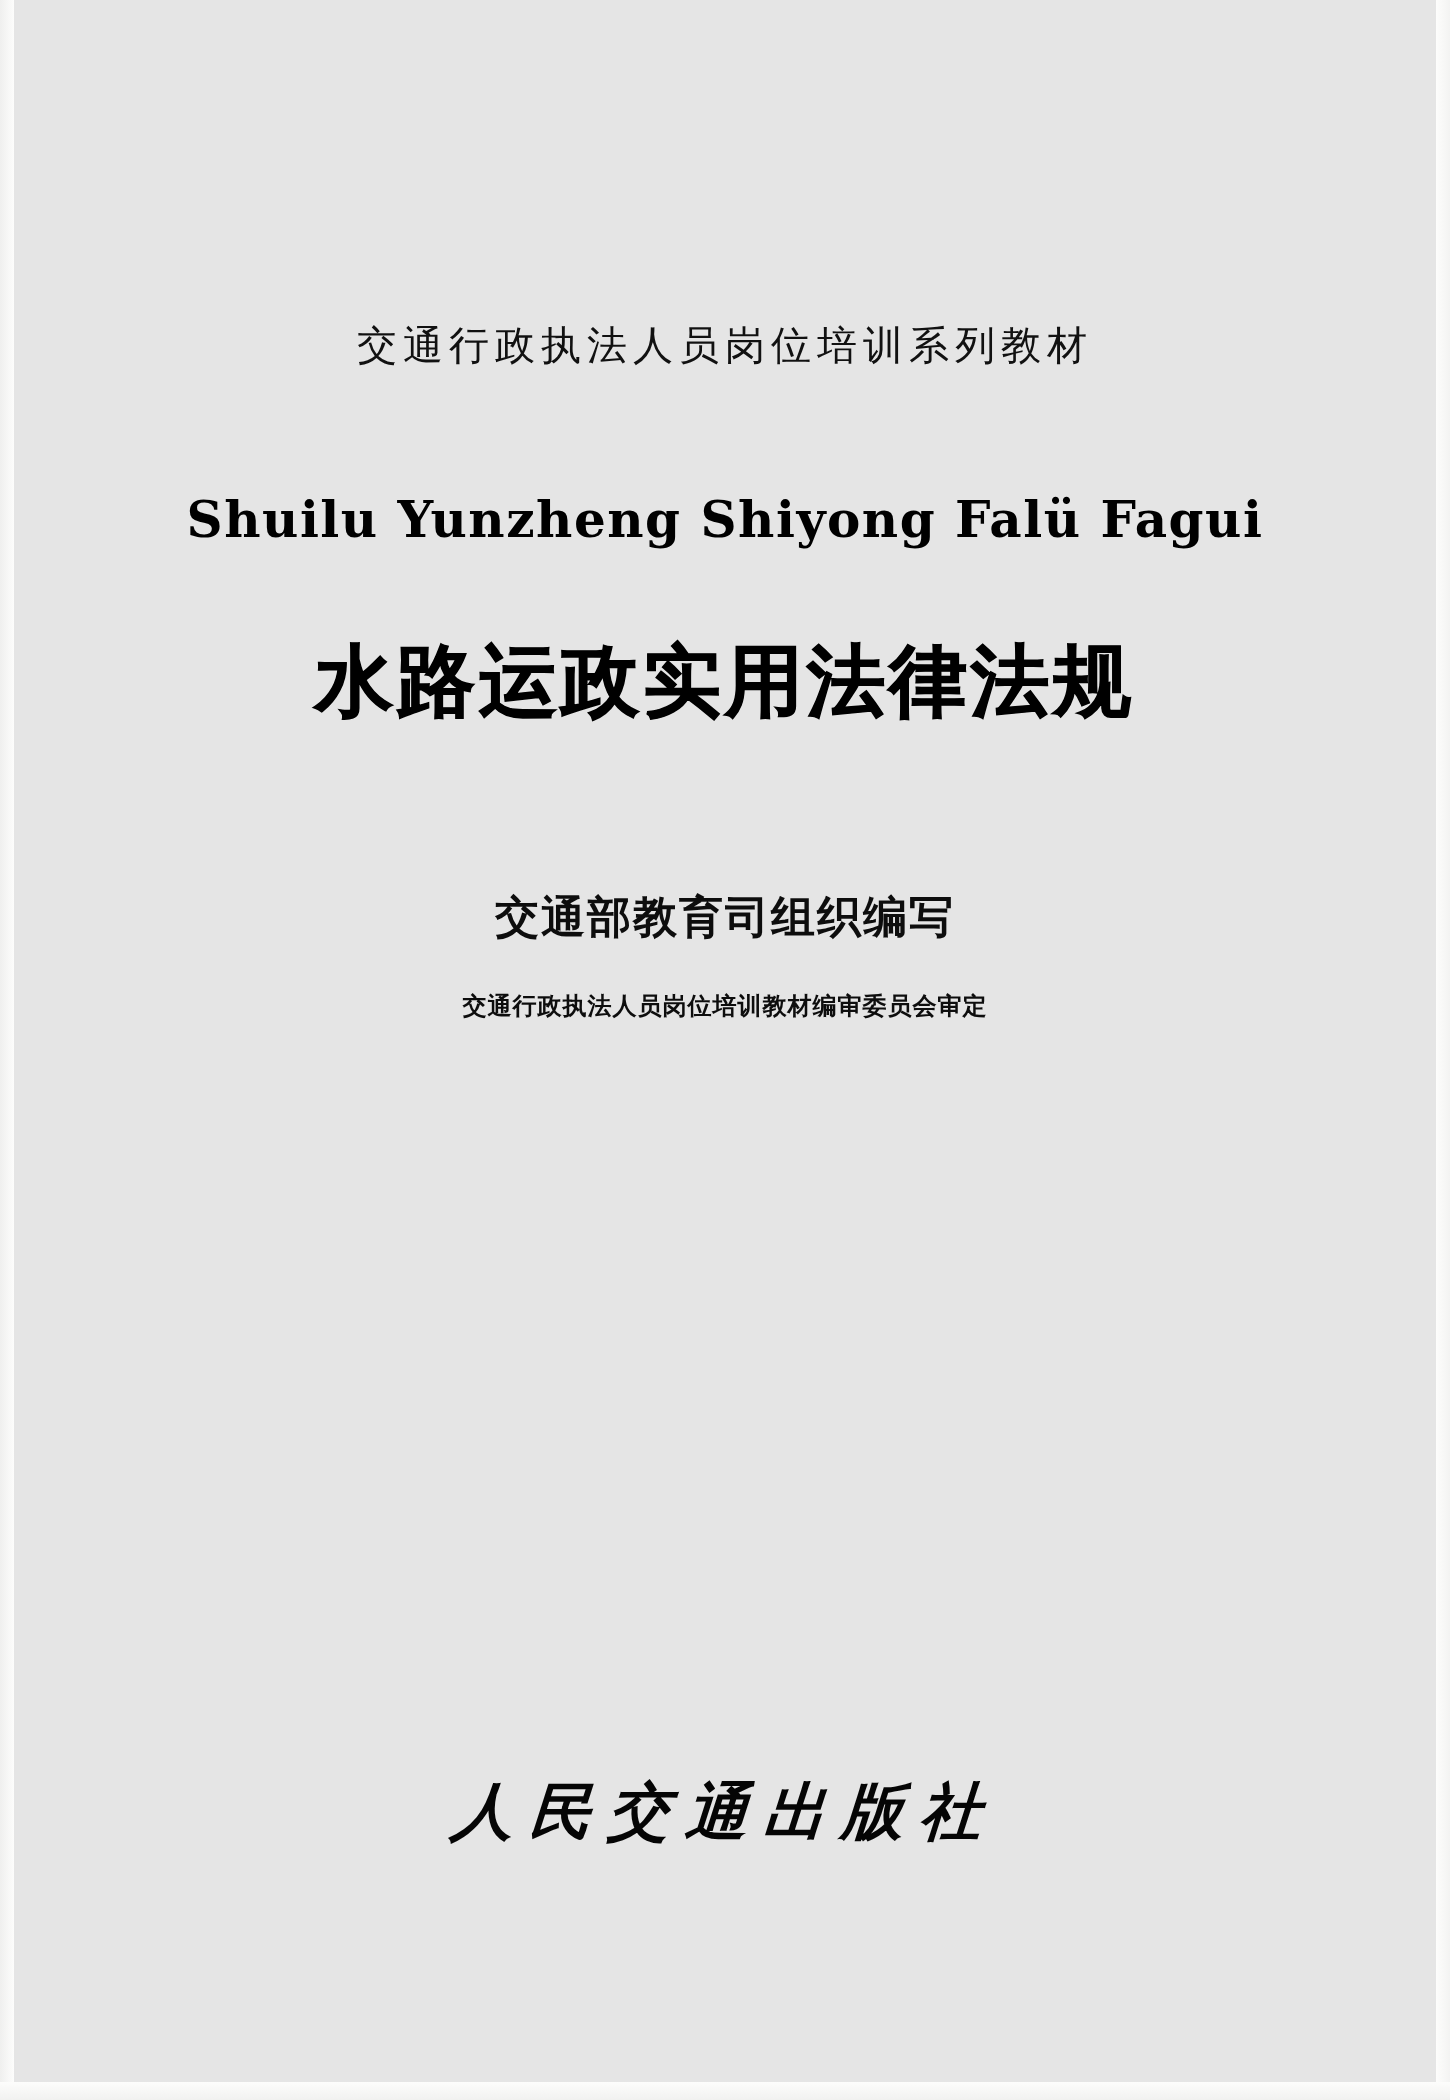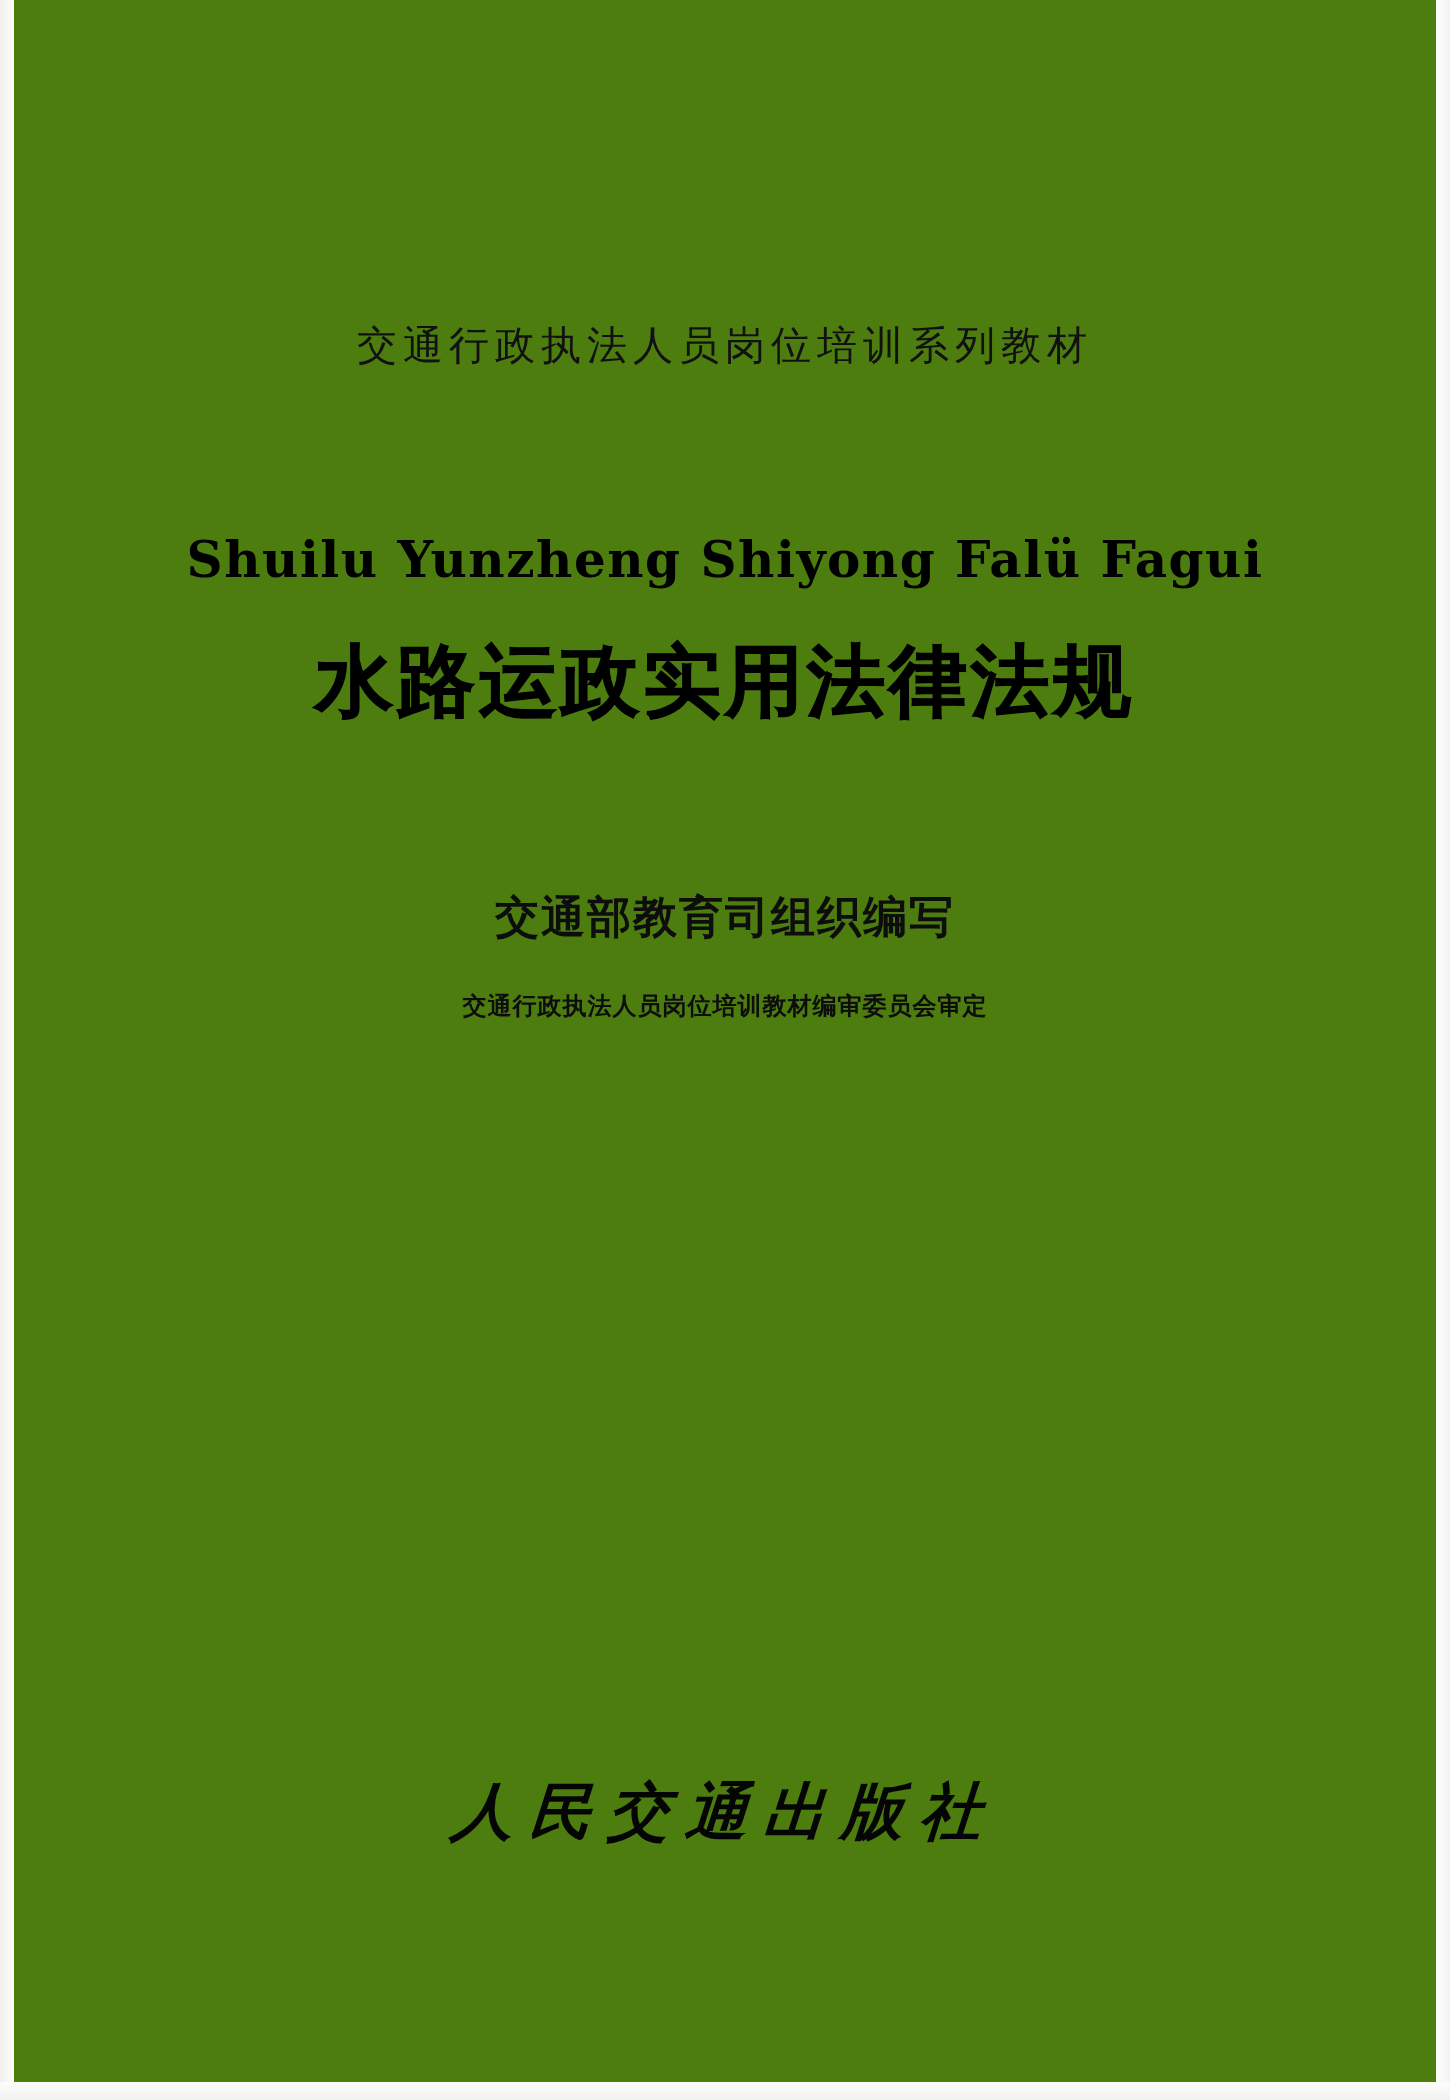--- a/index.html
+++ b/index.html
@@ -13,21 +13,21 @@
     position: relative;
     font-family: "Liberation Sans", sans-serif;
     color: #0a0a0a;
     overflow: hidden;
   }
 
   
   .page {
     position: absolute;
     inset: 0;
-    background: #4d7c0f;
+    background: #e5e5e5;
   }
   .scan-edge-left {
     position: absolute;
     left: 0; top: 0; bottom: 0;
     width: 14px;
     background: linear-gradient(to right, #efefee 0%, #fdfdfc 100%);
   }
   .scan-edge-right {
     position: absolute;
     right: 0; top: 0; bottom: 0;
@@ -68,21 +68,20 @@
     position: absolute;
     top: 490px;
     left: 0;
     right: 0;
     font-family: "DejaVu Serif", serif;
     font-weight: 700;
     font-size: 50px;
     letter-spacing: 1.5px;
     color: #000;
     white-space: nowrap;
-    margin-top: 40px;
   }
 
   
   .main-title {
     position: absolute;
     top: 630px;
     left: 0;
     right: 0;
     font-family: "DejaVu Sans", sans-serif;
     font-weight: 700;

